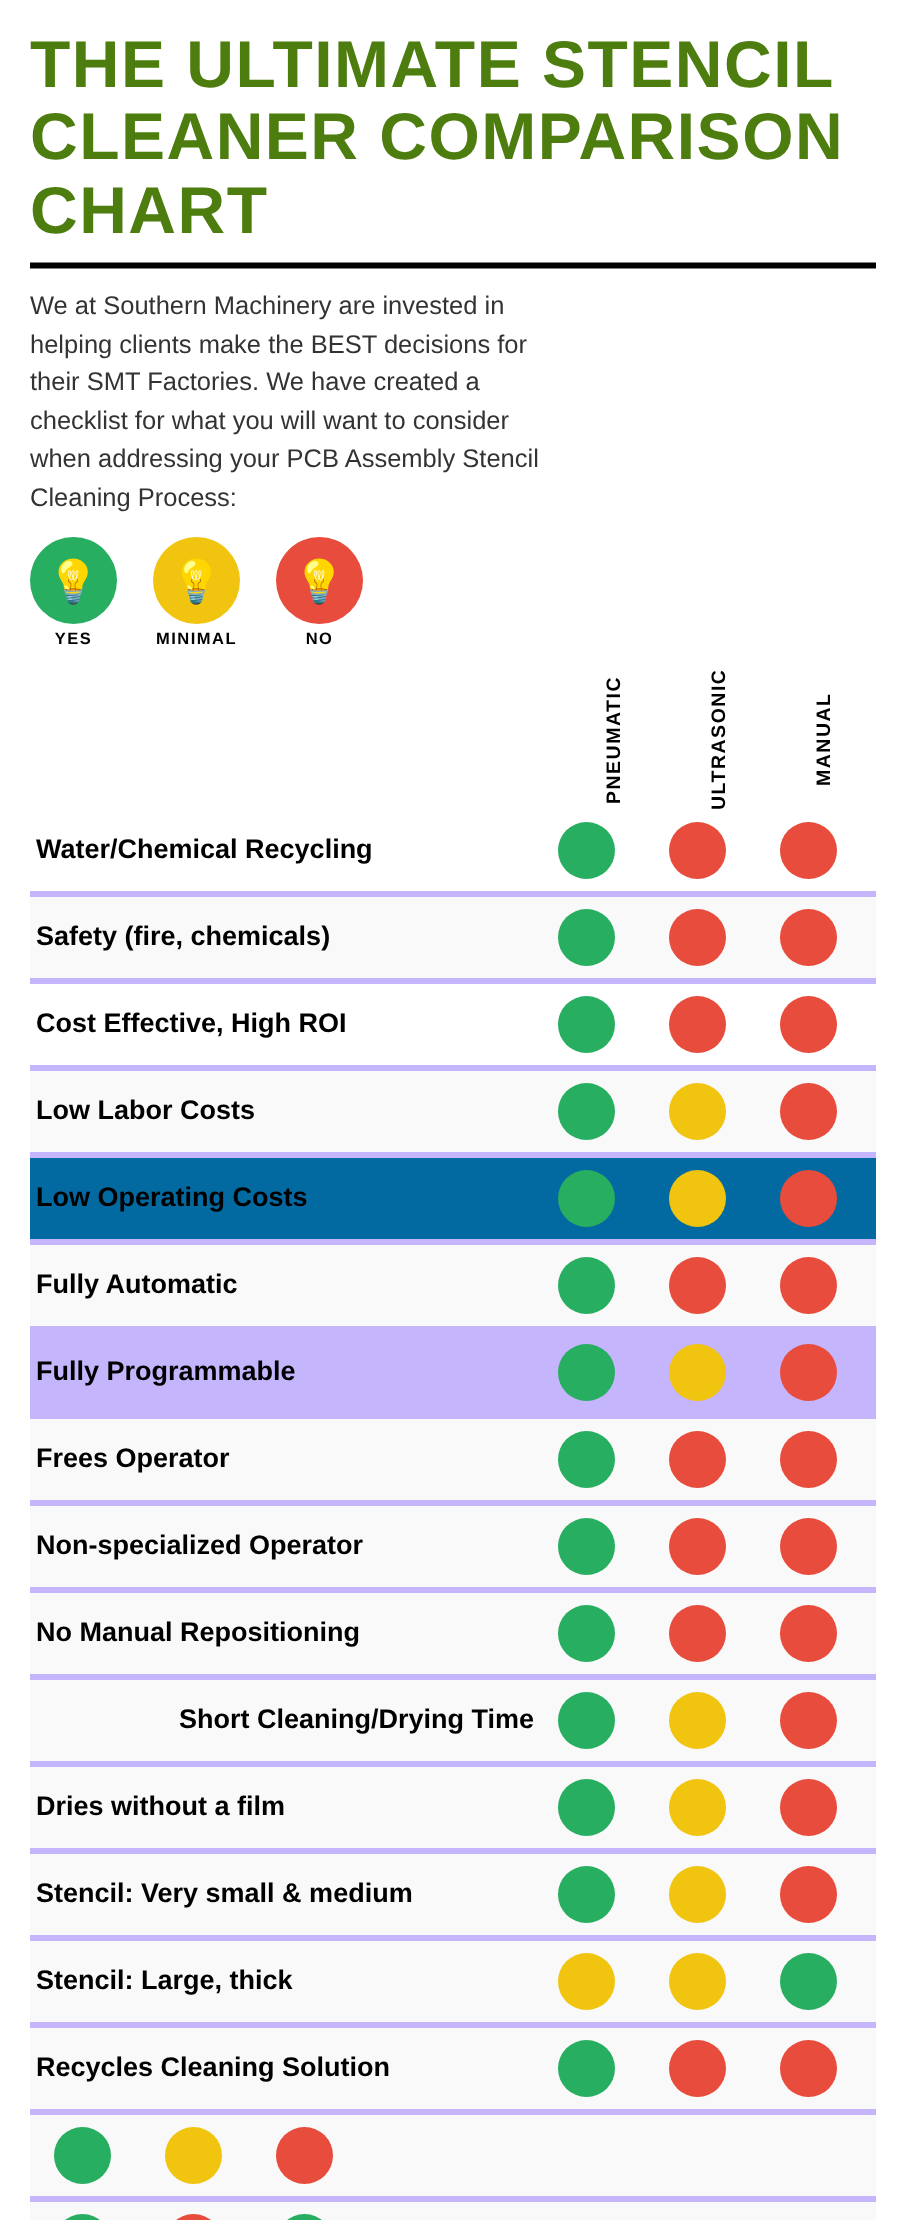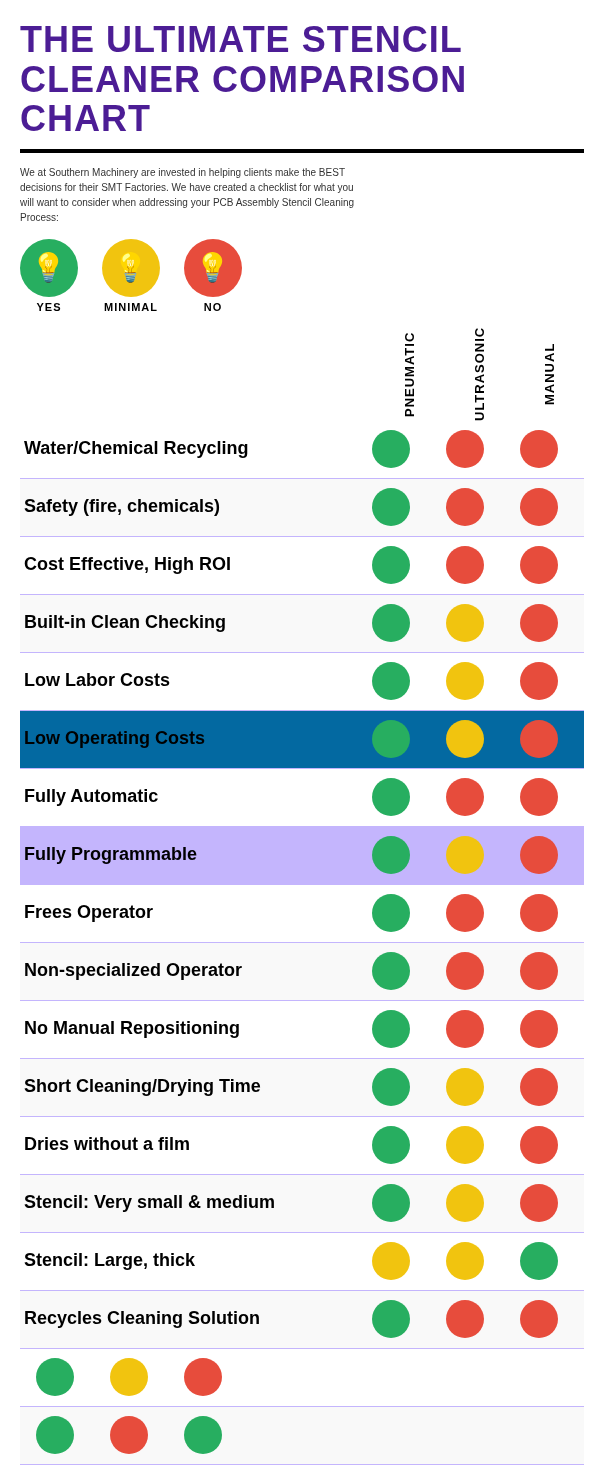--- a/index.html
+++ b/index.html
@@ -8,35 +8,35 @@
       background: #fff;
       width: 604px;
       min-height: 1480px;
     }
     .page {
       width: 604px;
       background: #fff;
       padding: 20px 20px 10px 20px;
     }
     .title {
-      font-size: 36px;
+      font-size: 44px;
       font-weight: 900;
       text-transform: uppercase;
       letter-spacing: 1px;
       line-height: 1.1;
-      color: #4c1d95;
+      color: #4d7c0f;
       margin-bottom: 10px;
     }
     .divider {
       height: 4px;
       background: #000;
       margin-bottom: 12px;
     }
     .intro {
-      font-size: 10px;
+      font-size: 17px;
       color: #333;
       line-height: 1.5;
       margin-bottom: 14px;
       max-width: 340px;
     }
     .legend {
       display: flex;
       gap: 24px;
       margin-bottom: 16px;
       align-items: flex-end;
@@ -79,21 +79,21 @@
       display: flex;
       align-items: center;
       justify-content: center;
     }
     .table {
       width: 100%;
     }
     .row {
       display: flex;
       align-items: center;
-      border-bottom: 1px solid #c4b5fd;
+      border-bottom: 4px solid #c4b5fd;
       padding: 6px 0;
       min-height: 58px;
     }
     .row:nth-child(even) {
       background: #f9f9f9;
     }
     .row-label {
       flex: 1;
       font-size: 18px;
       font-weight: 900;
@@ -173,28 +173,20 @@
         </div>
       </div>
       <div class="row">
         <span class="row-label">Cost Effective, High ROI</span>
         <div class="row-dots">
           <div class="dot dot-green"></div>
           <div class="dot dot-red"></div>
           <div class="dot dot-red"></div>
         </div>
       </div>
-      <div class="row" style="background: rgb(249, 249, 249);">
-        <span class="row-label">Built-in Clean Checking</span>
-        <div class="row-dots">
-          <div class="dot dot-green"></div>
-          <div class="dot dot-yellow"></div>
-          <div class="dot dot-red"></div>
-        </div>
-      </div>
       <div class="row">
         <span class="row-label">Low Labor Costs</span>
         <div class="row-dots">
           <div class="dot dot-green"></div>
           <div class="dot dot-yellow"></div>
           <div class="dot dot-red"></div>
         </div>
       </div>
       <div class="row" style="background: #0369a1;">
         <span class="row-label">Low Operating Costs</span>
@@ -237,21 +229,21 @@
         </div>
       </div>
       <div class="row">
         <span class="row-label">No Manual Repositioning</span>
         <div class="row-dots">
           <div class="dot dot-green"></div>
           <div class="dot dot-red"></div>
           <div class="dot dot-red"></div>
         </div>
       </div>
-      <div class="row" style="background: rgb(249, 249, 249);">
+      <div class="row" style="background: rgb(249, 249, 249); text-align: right;">
         <span class="row-label">Short Cleaning/Drying Time</span>
         <div class="row-dots">
           <div class="dot dot-green"></div>
           <div class="dot dot-yellow"></div>
           <div class="dot dot-red"></div>
         </div>
       </div>
       <div class="row">
         <span class="row-label">Dries without a film</span>
         <div class="row-dots">

